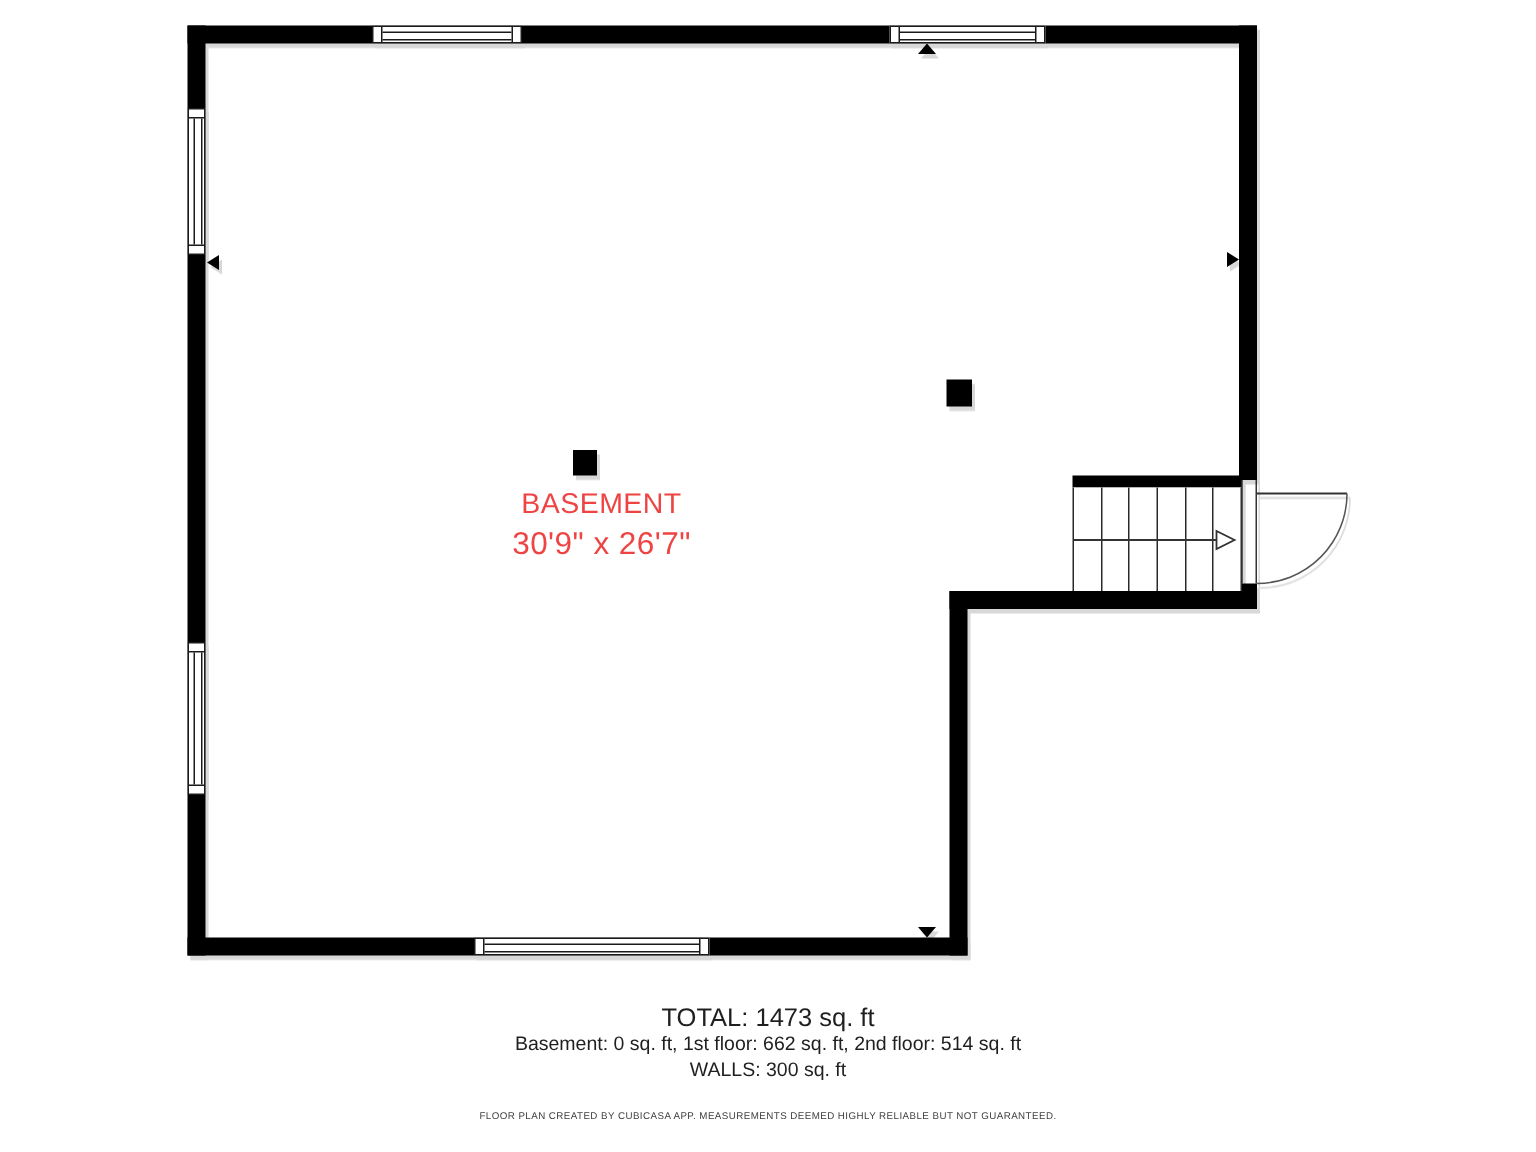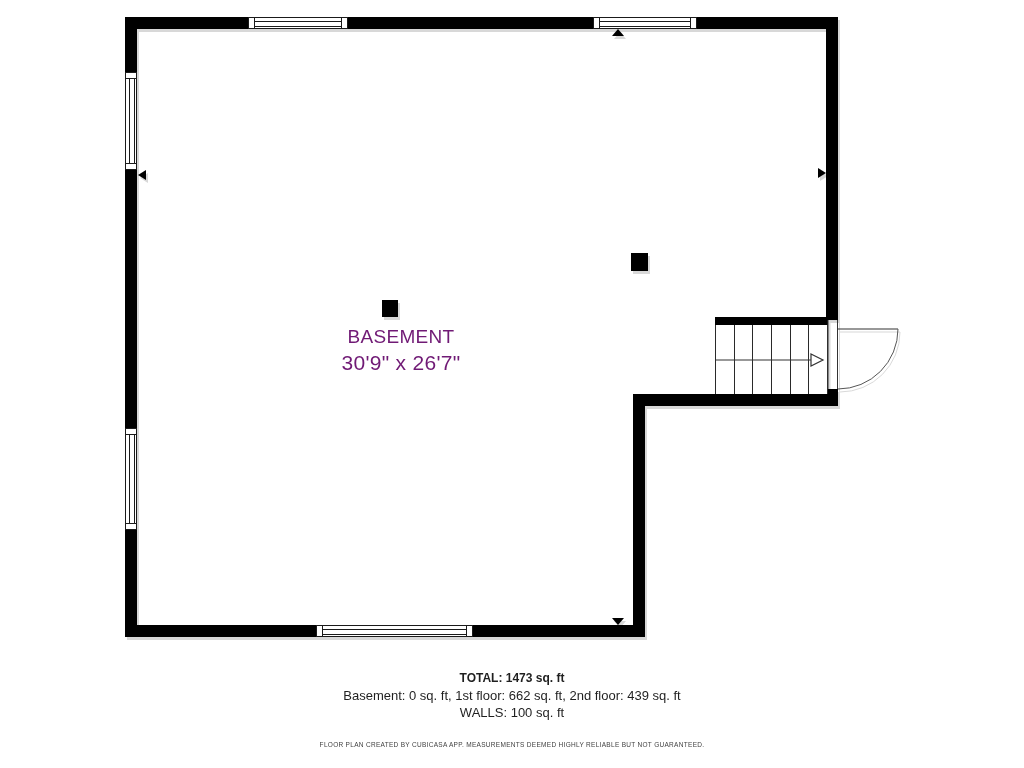--- a/index.html
+++ b/index.html
@@ -29,26 +29,26 @@
   svg.overlay{position:absolute;left:0;top:0;pointer-events:none;}
   
   .marker{position:absolute;width:0;height:0;}
   .marker.up{border-left:6px solid transparent;border-right:6px solid transparent;border-bottom:7px solid #000;}
   .marker.down{border-left:6px solid transparent;border-right:6px solid transparent;border-top:7px solid #000;}
   .marker.left{border-top:5px solid transparent;border-bottom:5px solid transparent;border-right:8px solid #000;}
   .marker.right{border-top:5px solid transparent;border-bottom:5px solid transparent;border-left:8px solid #000;}
   
   .post{position:absolute;background:#000;}
   
-  .room-label{position:absolute;left:281px;top:325px;width:240px;text-align:center;color:#701a75;}
+  .room-label{position:absolute;left:281px;top:325px;width:240px;text-align:center;color:#ef4444;}
   .room-label .name{font-size:19px;line-height:24px;letter-spacing:.3px;}
   .room-label .dims{font-size:21px;line-height:27px;letter-spacing:.3px;}
   
   .summary{position:absolute;left:0;right:0;top:670px;text-align:center;color:#1f1f1f;}
-  .summary .total{font-size:12px;font-weight:bold;line-height:17px;}
+  .summary .total{font-size:17px;font-weight:normal;line-height:17px;}
   .summary .line{font-size:13px;line-height:17px;}
   .fine-print{position:absolute;left:0;right:0;top:741px;text-align:center;
     font-size:6.5px;letter-spacing:.3px;color:#3f3f3f;}
 </style>
 </head>
 <body>
 
 <div style="position:absolute;inset:0;">
 
   <div class="plan-graphics">
@@ -115,19 +115,19 @@
     <div class="post" style="left:631px;top:253px;width:17px;height:18px;"></div>
   </div>
 
   <div class="room-label">
     <div class="name">BASEMENT</div>
     <div class="dims">30'9" x 26'7"</div>
   </div>
 
   <div class="summary">
     <div class="total">TOTAL: 1473 sq. ft</div>
-    <div class="line">Basement: 0 sq. ft, 1st floor: 662 sq. ft, 2nd floor: 439 sq. ft</div>
-    <div class="line">WALLS: 100 sq. ft</div>
+    <div class="line">Basement: 0 sq. ft, 1st floor: 662 sq. ft, 2nd floor: 514 sq. ft</div>
+    <div class="line">WALLS: 300 sq. ft</div>
   </div>
 
   <div class="fine-print">FLOOR PLAN CREATED BY CUBICASA APP. MEASUREMENTS DEEMED HIGHLY RELIABLE BUT NOT GUARANTEED.</div>
 
 </div>
 
 </body></html>

